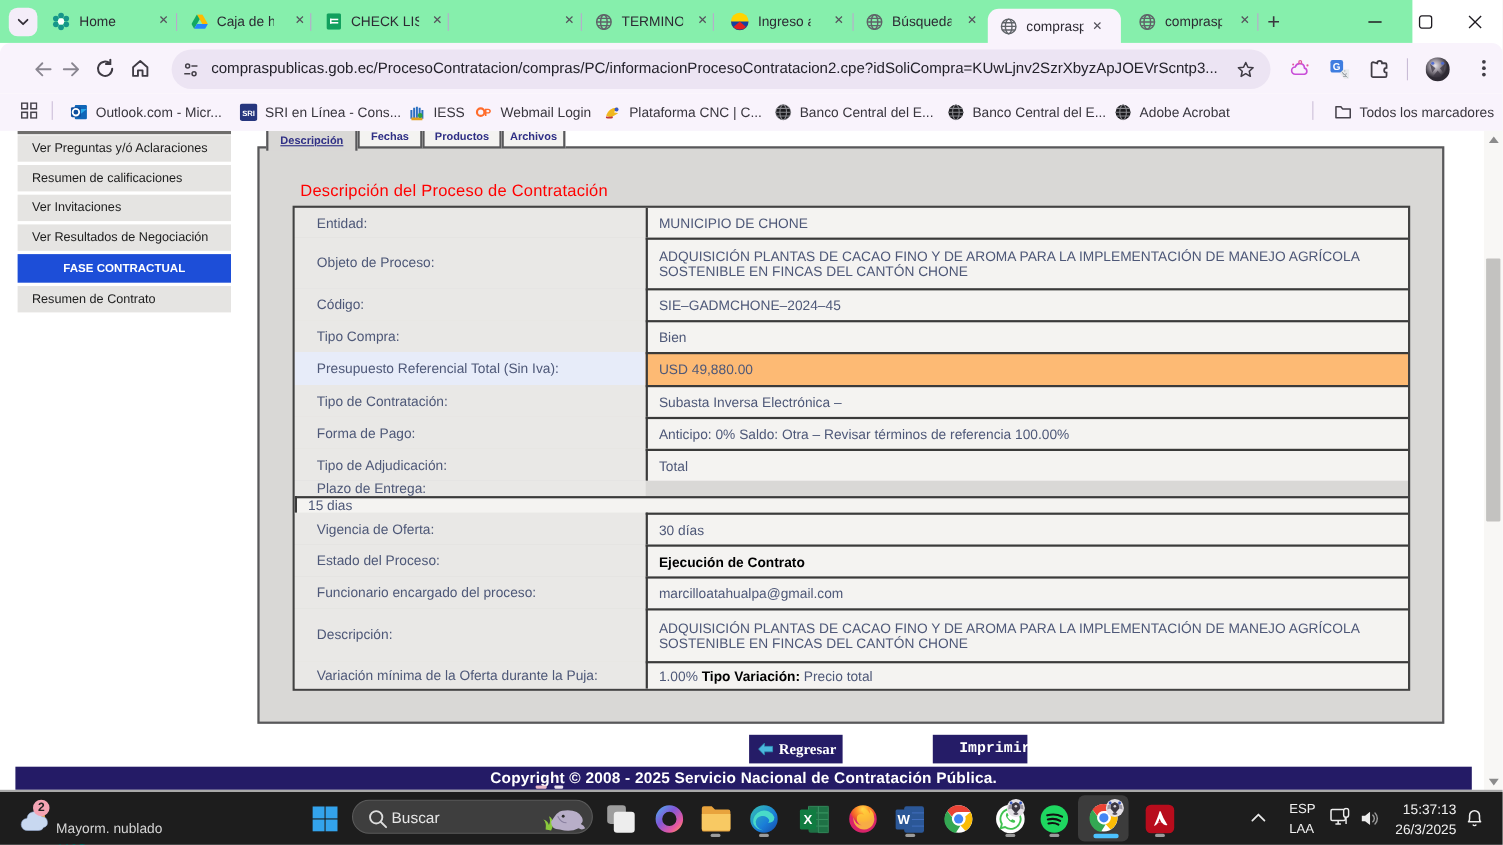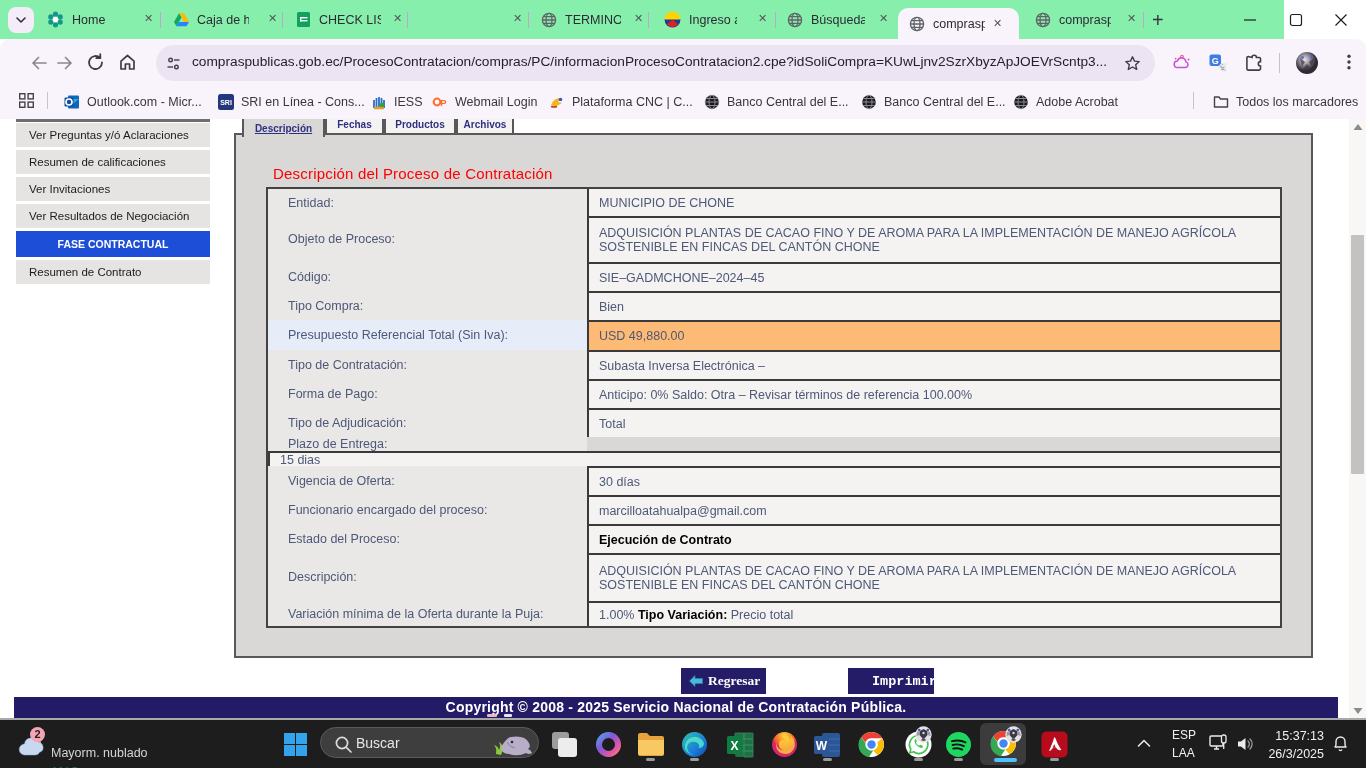--- a/index.html
+++ b/index.html
@@ -399,26 +399,26 @@
       </div>
     <div class="prow" style="height:29px;flex-direction:column;">
         <div class="plabel">Plazo de Entrega:</div>
         <div class="pvalue">15 dias</div>
       </div>
     <div class="prow" style="height:29px;">
         <div class="plabel">Vigencia de Oferta:</div>
         <div class="pvalue">30 días</div>
       </div>
     <div class="prow" style="height:29px;">
+        <div class="plabel">Estado del Proceso:</div>
+        <div class="pvalue" style="color:#000; font-weight:bold;">Ejecución de Contrato</div>
+      </div>
+    <div class="prow" style="height:29px;">
         <div class="plabel">Funcionario encargado del proceso:</div>
         <div class="pvalue">marcilloatahualpa@gmail.com</div>
-      </div>
-    <div class="prow" style="height:29px;">
-        <div class="plabel">Estado del Proceso:</div>
-        <div class="pvalue" style="color:#000; font-weight:bold;">Ejecución de Contrato</div>
       </div>
     <div class="prow" style="height:48px;">
         <div class="plabel">Descripción:</div>
       <div class="pvalue">ADQUISICIÓN PLANTAS DE CACAO FINO Y DE AROMA PARA LA IMPLEMENTACIÓN DE MANEJO AGRÍCOLA SOSTENIBLE EN FINCAS DEL CANTÓN CHONE</div>
       </div>
     <div class="prow" style="height:25px;">
         <div class="plabel">Variación mínima de la Oferta durante la Puja:</div>
       <div class="pvalue">1.00%&nbsp;<b style="color:#000;">Tipo Variación:</b>&nbsp;Precio total</div>
       </div>
   </div>

